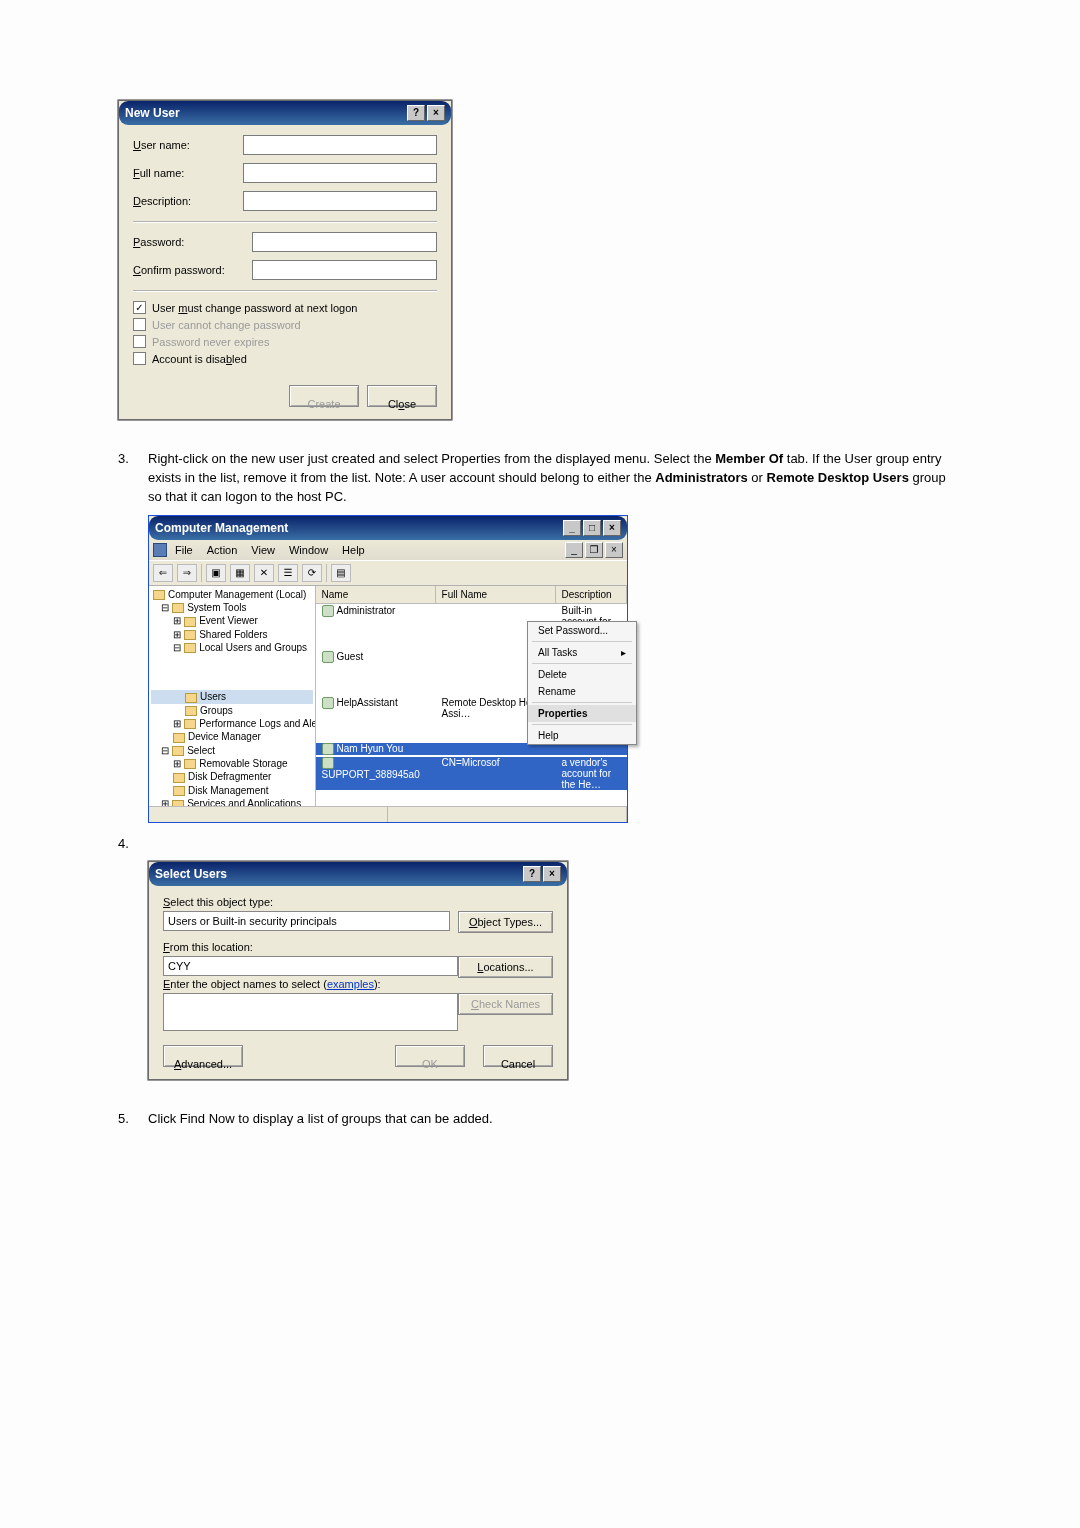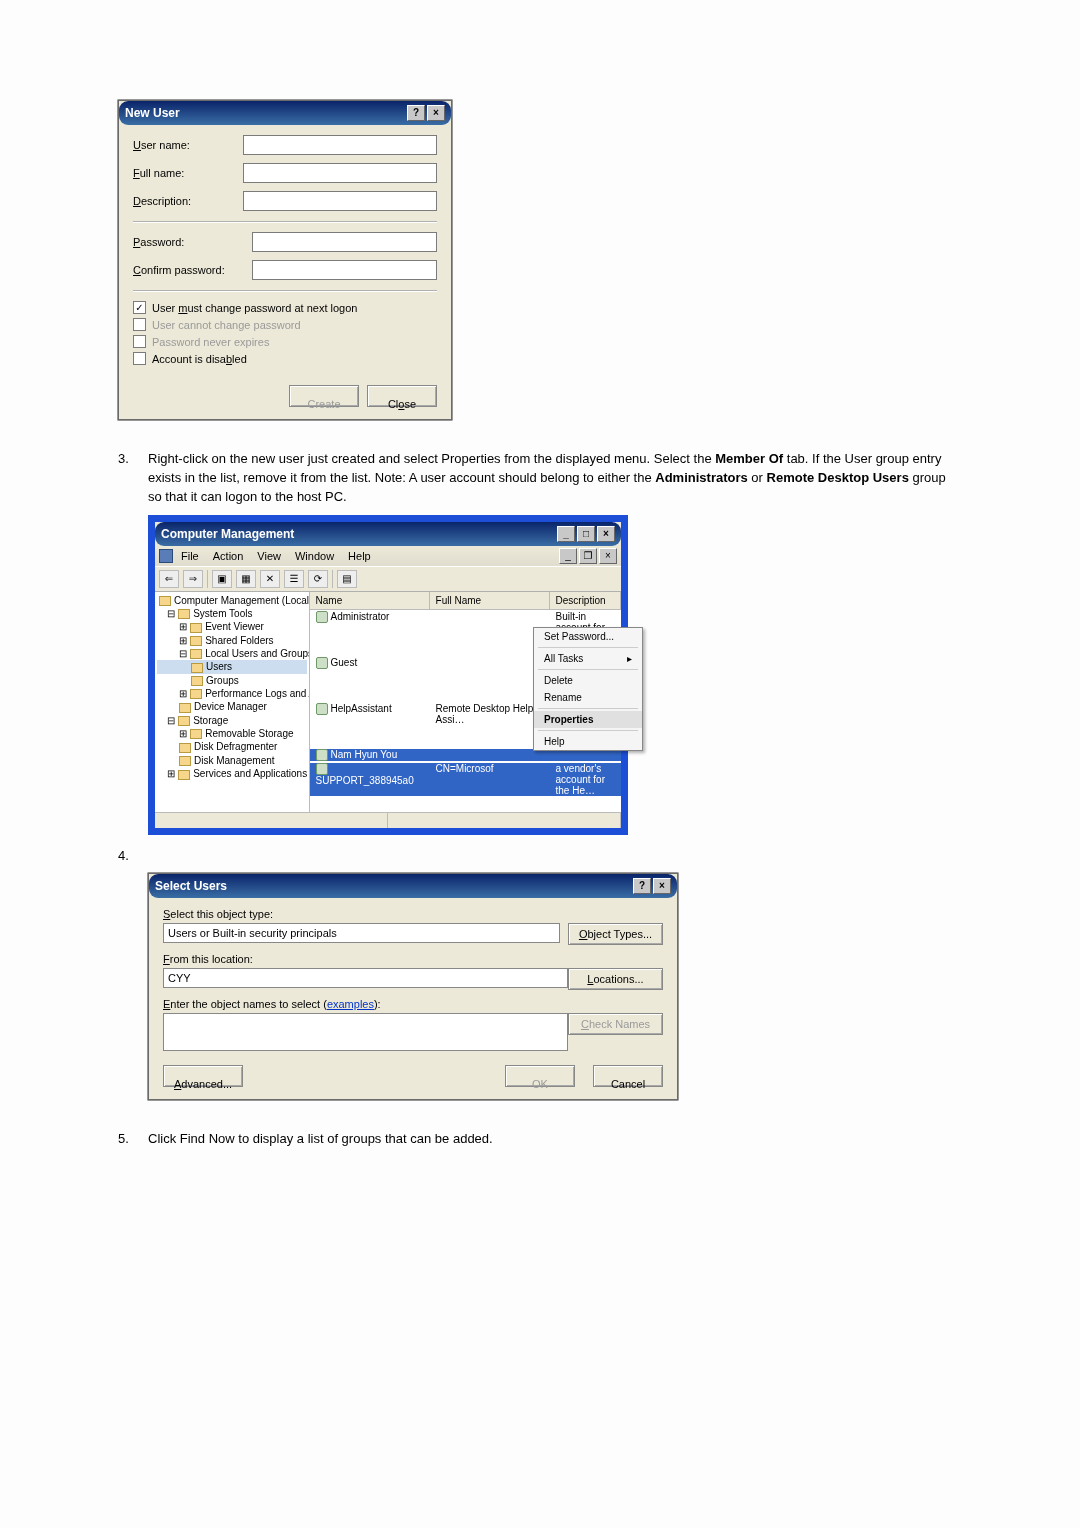--- a/index.html
+++ b/index.html
@@ -81,21 +81,21 @@
   ol.instr { margin-left: 0; list-style: none; }
   ol.instr > li { display:flex; gap: 12px; margin: 12px 0 8px; font-size: 13px; line-height: 1.45; }
   ol.instr > li > .num { min-width: 18px; }
   ol.instr strong { font-weight: bold; }
 
   .figblk { margin-left: 30px; }
 
   
   .mmc {
     width: 480px;
-    border:7px solid #1d4ed8;
+    border:1px solid #1d4ed8;
     background:#ece9d8;
   }
   .mmc .menubar {
     background: linear-gradient(#ece9d8,#e0ddd0);
     display:flex; align-items:center; gap:2px;
     padding: 2px 4px; font-size:11px;
   }
   .mmc .menubar .icon16 {
     width:14px;height:14px; background:#5a7db8; border:1px solid #2a4a7a;
     display:inline-block;
@@ -113,21 +113,21 @@
     font-size:10px;
   }
   .mmc .content { display:flex; background:#fff; height:220px; }
   .tree {
     width:170px; border-right:1px solid #bbb;
     font-size:10px; padding:2px; overflow:hidden;
     background:#fff;
   }
   .treeitem { white-space:nowrap; padding:1px 0 1px 2px; }
   .ind1{padding-left:10px}.ind2{padding-left:22px}.ind3{padding-left:34px}
-  .treeitem.sel { background:#cbddee; }
+  .treeitem.sel { background:#cbddee;margin-top:36px; }
   .folder{display:inline-block;width:12px;height:10px;background:#f6d68a;border:1px solid #b89a40;margin-right:3px;vertical-align:middle}
 
   .listpane { flex:1; display:flex; flex-direction:column; }
   .listhdr { display:flex; background:#ece9d8; border-bottom:1px solid #bbb; font-size:10px; }
   .listhdr > div { padding:3px 6px; border-right:1px solid #bbb; }
   .colName{width:120px}.colFull{width:120px}.colDesc{flex:1}
   .listbody { font-size:10px; }
   .listbody .lrow { display:flex; padding:1px 0; }
   .listbody .lrow > div { padding:0 6px; }
   .listbody .lrow.sel > div { background:#3165c5; color:#fff; }
@@ -284,21 +284,21 @@
     <div class="tree">
       <div class="treeitem"><span class="folder"></span><span>Computer Management (Local)</span></div>
       <div class="treeitem ind1">⊟ <span class="folder"></span><span>System Tools</span></div>
       <div class="treeitem ind2">⊞ <span class="folder"></span><span>Event Viewer</span></div>
       <div class="treeitem ind2">⊞ <span class="folder"></span><span>Shared Folders</span></div>
       <div class="treeitem ind2">⊟ <span class="folder"></span><span>Local Users and Groups</span></div>
       <div class="treeitem ind3 sel"><span class="folder"></span><span>Users</span></div>
       <div class="treeitem ind3"><span class="folder"></span><span>Groups</span></div>
       <div class="treeitem ind2">⊞ <span class="folder"></span><span>Performance Logs and Alerts</span></div>
       <div class="treeitem ind2"><span class="folder"></span><span>Device Manager</span></div>
-      <div class="treeitem ind1">⊟ <span class="folder"></span><span>Storage</span></div>
+      <div class="treeitem ind1">⊟ <span class="folder"></span><span>Select</span></div>
       <div class="treeitem ind2">⊞ <span class="folder"></span><span>Removable Storage</span></div>
       <div class="treeitem ind2"><span class="folder"></span><span>Disk Defragmenter</span></div>
       <div class="treeitem ind2"><span class="folder"></span><span>Disk Management</span></div>
       <div class="treeitem ind1">⊞ <span class="folder"></span><span>Services and Applications</span></div>
       <div style="height:58px"></div>
 
     </div>
 
     <div class="listpane">
       <div class="listhdr">
@@ -356,37 +356,37 @@
 </div>
 </div>
 
 <ol class="instr">
   <li>
     <span class="num">4.</span>
   </li>
 </ol>
 
 <div class="figblk">
-<div class="dlg" style="width:530px">
+<div class="dlg" style="width:420px">
   <div class="titlebar">
     <span>Select Users</span>
     <div class="tbtns">
       <div class="tbtn">?</div>
       <div class="tbtn">×</div>
     </div>
   </div>
   <div class="bodyarea">
     <span class="label11"><u>S</u>elect this object type:</span>
     <div style="display:flex;gap:8px;margin-bottom:8px">
       <div class="readfield" style="flex:1">Users or Built-in security principals</div>
       <div class="sidebtn"><u>O</u>bject Types...</div>
     </div>
 
     <span class="label11"><u>F</u>rom this location:</span>
-    <div style="display:flex;gap:0;margin-bottom:8px">
+    <div style="display:flex;gap:0;margin-bottom:0">
       <div class="readfield" style="flex:1">CYY</div>
       <div class="sidebtn"><u>L</u>ocations...</div>
     </div>
 
     <span class="label11">
       <u>E</u>nter the object names to select (<span style="color:#0033cc;text-decoration:underline">examples</span><span>):</span>
     </span>
     <div style="display:flex;margin-bottom:14px">
       <div class="textarea" style="flex:1"></div>
       <div class="sidebtn disabled"><u>C</u>heck Names</div>

